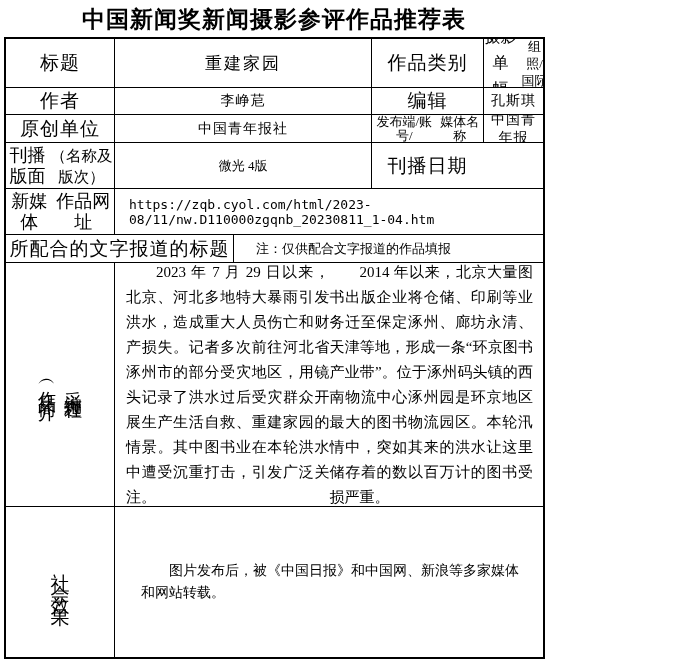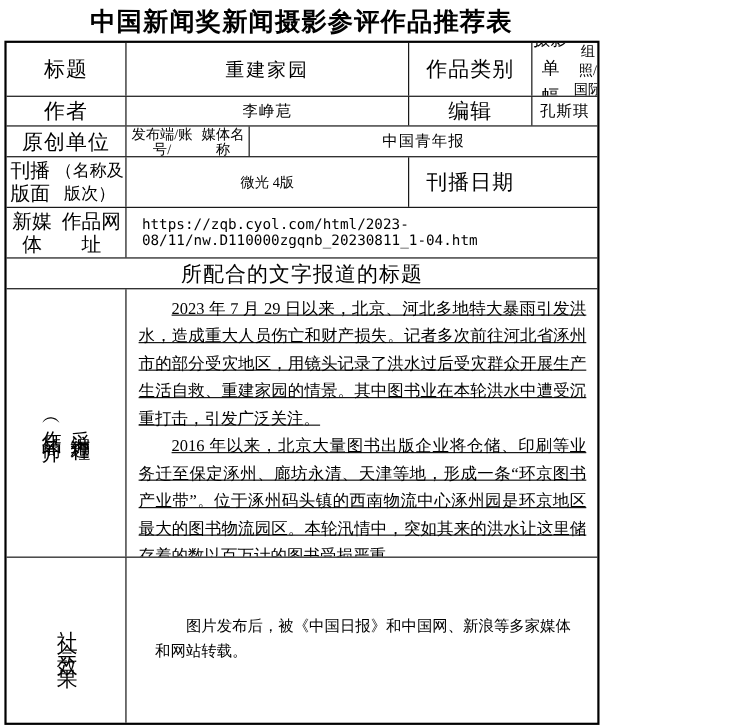--- a/index.html
+++ b/index.html
@@ -81,24 +81,23 @@
     font-size:18px; letter-spacing:4px; line-height:1.45;
   }
   .vtext span { display:block; }
   .vtext-single {
     writing-mode:vertical-rl;
     text-orientation:mixed;
     font-size:19px; letter-spacing:12px;
   }
 
   .body-cell {
-    flex-direction:column; justify-content:flex-start;
+    flex-direction:row; justify-content:flex-start;
     padding:6px 10px 6px 11px;
     text-align:justify;
-    text-decoration:underline;
   }
   .body-cell p {
     margin:0; width:100%;
     text-indent:2em;
     font-size:15px; line-height:25px;
   }
 
   .effect-cell {
     justify-content:flex-start;
     padding-left:26px; padding-right:20px;
@@ -129,20 +128,21 @@
 
     <div class="row h26">
       <div class="cell c1 lbl">作者</div>
       <div class="cell c2 val-mid">李峥苨</div>
       <div class="cell c3 lbl">编辑</div>
       <div class="cell c4 val-mid">孔斯琪</div>
     </div>
 
     <div class="row h27">
       <div class="cell c1 lbl">原创单位</div>
+      <div class="cell c2 val-mid">中国青年报社</div>
       <div class="cell c3 lbl-small">
         <span>发布端/账号/</span>
         <span>媒体名称</span>
       </div>
       <div class="cell c4 val-mid">中国青年报</div>
     </div>
 
     <div class="row h45">
       <div class="cell c1 lbl-2l">
         <span class="l1">刊播版面</span>
@@ -155,32 +155,33 @@
     <div class="row h45">
       <div class="cell c1 lbl-2l">
         <span class="l1">新媒体</span>
         <span class="l1">作品网址</span>
       </div>
       <div class="cell c4 url-cell">https://zqb.cyol.com/html/2023-08/11/nw.D110000zgqnb_20230811_1-04.htm</div>
     </div>
 
     <div class="row h27">
       <div class="cell c-wide lbl">所配合的文字报道的标题</div>
+      <div class="cell c4 note-cell">注：仅供配合文字报道的作品填报</div>
     </div>
 
     <div class="row h243">
       <div class="cell c1 vlabel-wrap">
         <div class="vtext">
           <span>采编过程</span>
           <span>（作品简介）</span>
         </div>
       </div>
       <div class="cell c4 body-cell">
         <p>2023 年 7 月 29 日以来，北京、河北多地特大暴雨引发洪水，造成重大人员伤亡和财产损失。记者多次前往河北省涿州市的部分受灾地区，用镜头记录了洪水过后受灾群众开展生产生活自救、重建家园的情景。其中图书业在本轮洪水中遭受沉重打击，引发广泛关注。</p>
-        <p>2016 年以来，北京大量图书出版企业将仓储、印刷等业务迁至保定涿州、廊坊永清、天津等地，形成一条“环京图书产业带”。位于涿州码头镇的西南物流中心涿州园是环京地区最大的图书物流园区。本轮汛情中，突如其来的洪水让这里储存着的数以百万计的图书受损严重。</p>
+        <p>2014 年以来，北京大量图书出版企业将仓储、印刷等业务迁至保定涿州、廊坊永清、天津等地，形成一条“环京图书产业带”。位于涿州码头镇的西南物流中心涿州园是环京地区最大的图书物流园区。本轮汛情中，突如其来的洪水让这里储存着的数以百万计的图书受损严重。</p>
       </div>
     </div>
 
     <div class="row h150">
       <div class="cell c1 vlabel-wrap">
         <div class="vtext-single">社会效果</div>
       </div>
       <div class="cell c4 effect-cell">
         <p>图片发布后，被《中国日报》和中国网、新浪等多家媒体和网站转载。</p>
       </div>

